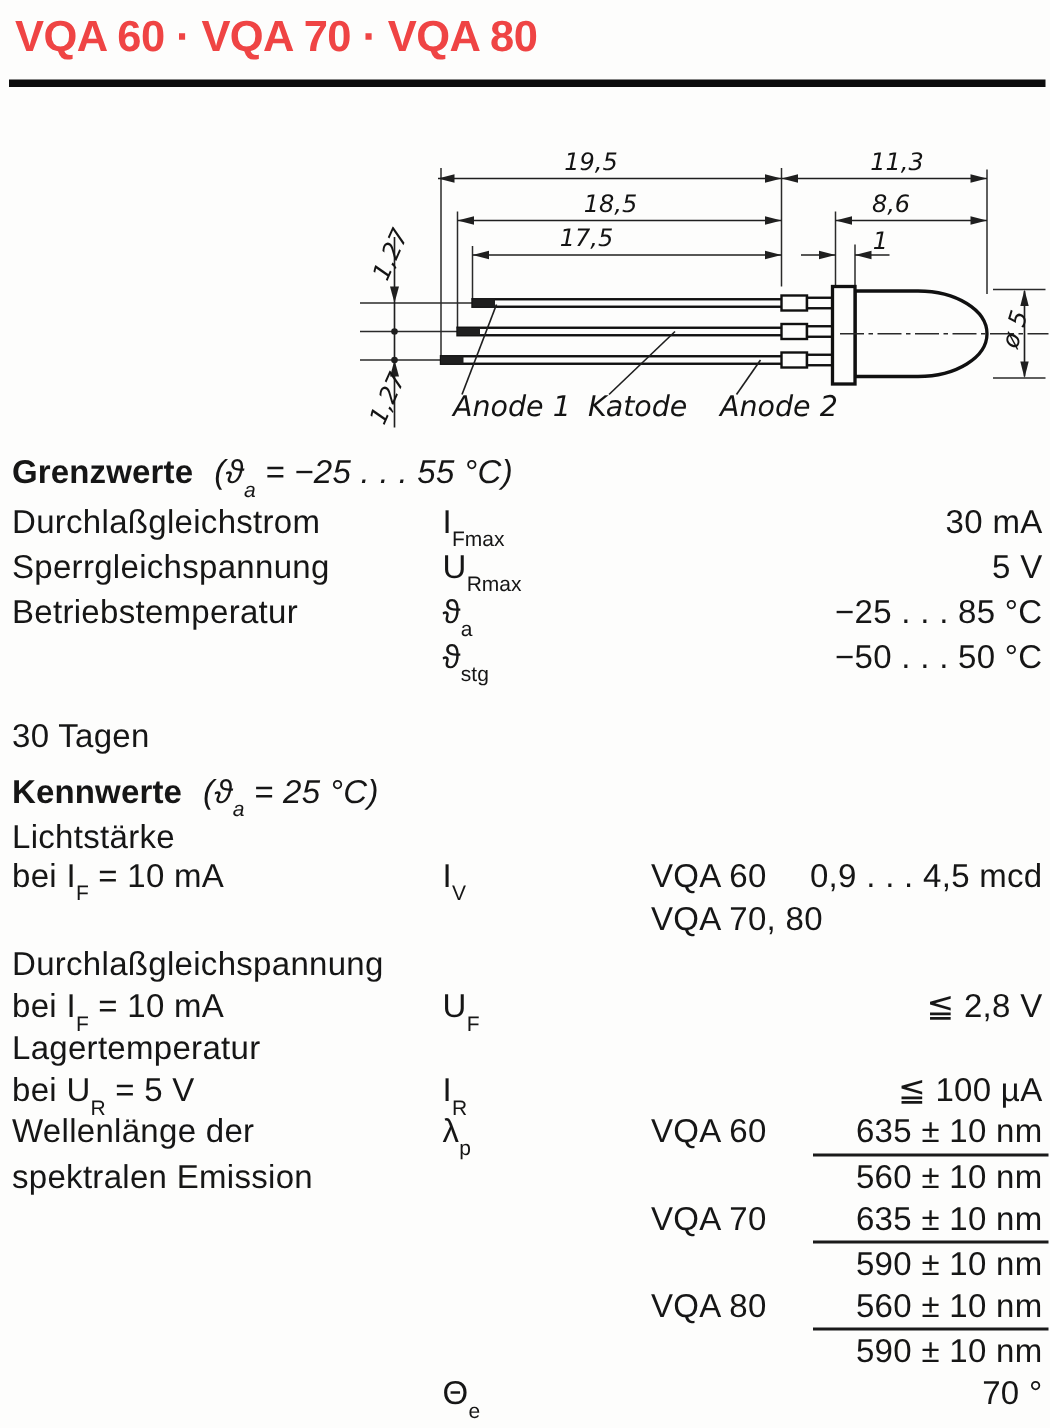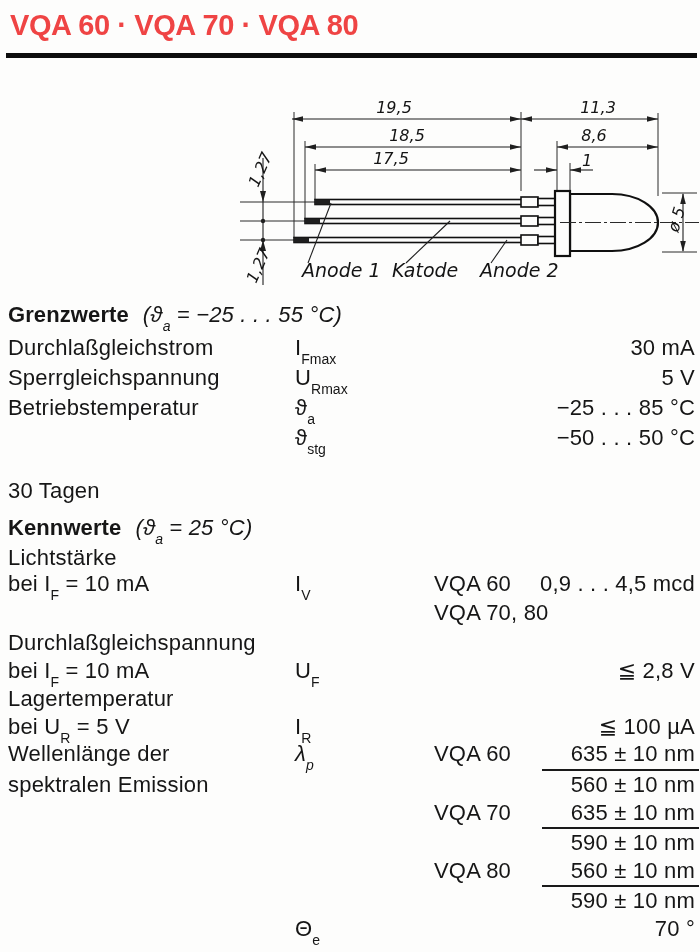--- a/index.html
+++ b/index.html
@@ -9,21 +9,21 @@
          letter-spacing:-.4px;white-space:nowrap;color:#ef4444;}
   .title-rule{position:absolute;left:6px;top:53px;width:691px;height:5px;background:#0d0d0d;}
   .t{position:absolute;font-size:22px;line-height:24px;white-space:nowrap;letter-spacing:.2px;color:#161616;}
   .b{font-weight:700;letter-spacing:.1px;}
   .cond{margin-left:14px;font-style:italic;}
   .lbl{left:8px;}
   .sym{left:295px;}
   .typ{left:405px;margin-left:29px;}
   .val{right:5px;text-align:left;}
   sub.s{font-size:14px;line-height:0;position:relative;top:4px;letter-spacing:0;}
-  .it{font-style:italic;}
+  .it{}
   .frac-rule{position:absolute;left:542px;width:157px;height:2px;background:#1a1a1a;}
   svg{position:absolute;left:0;top:0;}
   .ln{stroke:#1f1f1f;stroke-width:1.1;fill:none;}
   .thn{stroke:#2a2a2a;stroke-width:1;fill:none;}
   .thk{stroke:#101010;stroke-width:2.2;fill:#fdfdfc;}
   .md{stroke:#101010;stroke-width:1.6;fill:#fdfdfc;}
   .ah{fill:#1f1f1f;stroke:none;}
   .dim{font:italic 16px "DejaVu Sans",sans-serif;fill:#141414;}
   .dlab{font:italic 19px "DejaVu Sans",sans-serif;fill:#141414;}
 </style>

